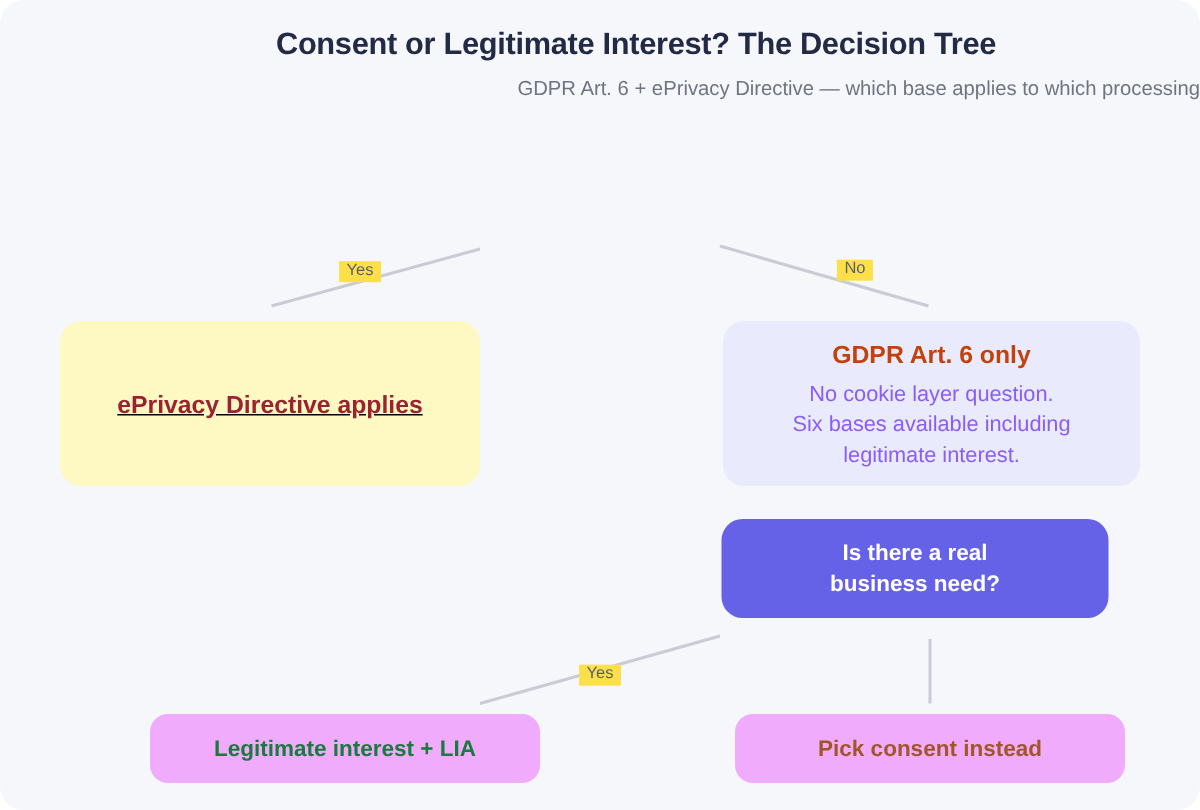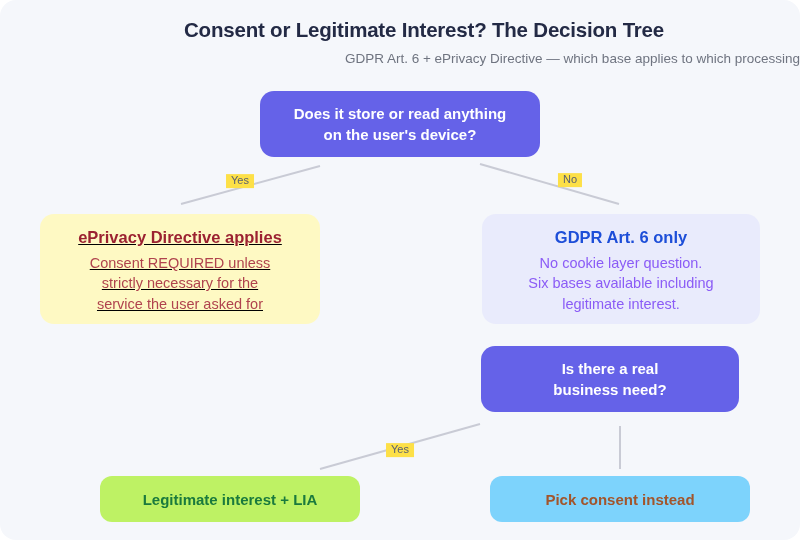--- a/index.html
+++ b/index.html
@@ -74,36 +74,36 @@
     padding: 14px 18px 12px 18px;
   }
   .node-eprivacy { left: 40px;  top: 214px; width: 280px; height: 110px; background: #fef9c3; text-decoration: underline; }
   .node-gdpr     { left: 482px; top: 214px; width: 278px; height: 110px; background: #e9ebfc; }
   .info .node-title {
     font-size: 16.5px;
     font-weight: 700;
     line-height: 22px;
   }
   .node-eprivacy .node-title { color: #9b2231; }
-  .node-gdpr     .node-title { color: #1d4ed8; }
+  .node-gdpr     .node-title { color: #c2410c; }
   .info .node-body {
     margin-top: 5px;
     font-size: 14.5px;
     line-height: 20.5px;
     white-space: pre-line;
   }
   .node-eprivacy .node-body { color: #b0434e; }
   .node-gdpr     .node-body { color: #8b5cf6; }
   .outcome {
     border-radius: 12px;
     font-size: 15px;
     font-weight: 700;
   }
-  .node-li      { left: 100px; top: 476px; width: 260px; height: 46px; background: #bef264; color: #1a7a3d; text-align: center; }
-  .node-consent { left: 490px; top: 476px; width: 260px; height: 46px; background: #7dd3fc; color: #a2552b; }
+  .node-li      { left: 100px; top: 476px; width: 260px; height: 46px; background: #f0abfc; color: #1a7a3d; text-align: center; }
+  .node-consent { left: 490px; top: 476px; width: 260px; height: 46px; background: #f0abfc; color: #a2552b; }
   .edge-label {
     position: absolute;
     transform: translate(-50%, -50%);
     font-size: 11px;
     color: #5a6070;
     background: #fde047;
     padding: 0 5px;
     line-height: 1.25;
     z-index: 3;
   }
@@ -120,33 +120,26 @@
     <line x1="320" y1="166" x2="181" y2="204" stroke="#c9cbd5" stroke-width="2"></line>
     <line x1="480" y1="164" x2="619" y2="204" stroke="#c9cbd5" stroke-width="2"></line>
     <line x1="480" y1="424" x2="320" y2="469" stroke="#c9cbd5" stroke-width="2"></line>
     <line x1="620" y1="426" x2="620" y2="469" stroke="#c9cbd5" stroke-width="2"></line>
   </svg>
 
   <h1 class="page-title">Consent or Legitimate Interest? The Decision Tree</h1>
 
   <div class="page-subtitle">GDPR Art. 6 + ePrivacy Directive — which base applies to which processing</div>
 
-  <div class="node question node-root">
-    <span class="q-text">Does it store or read anything
-on the user's device?</span>
-  </div>
 
   <div class="edge-label el-yes1">Yes</div>
   <div class="edge-label el-no">No</div>
 
   <div class="node info node-eprivacy">
     <div class="node-title">ePrivacy Directive applies</div>
-    <div class="node-body">Consent REQUIRED unless
-strictly necessary for the
-service the user asked for</div>
   </div>
 
   <div class="node info node-gdpr">
     <div class="node-title">GDPR Art. 6 only</div>
     <div class="node-body">No cookie layer question.
 Six bases available including
 legitimate interest.</div>
   </div>
 
   <div class="node question node-q2">

